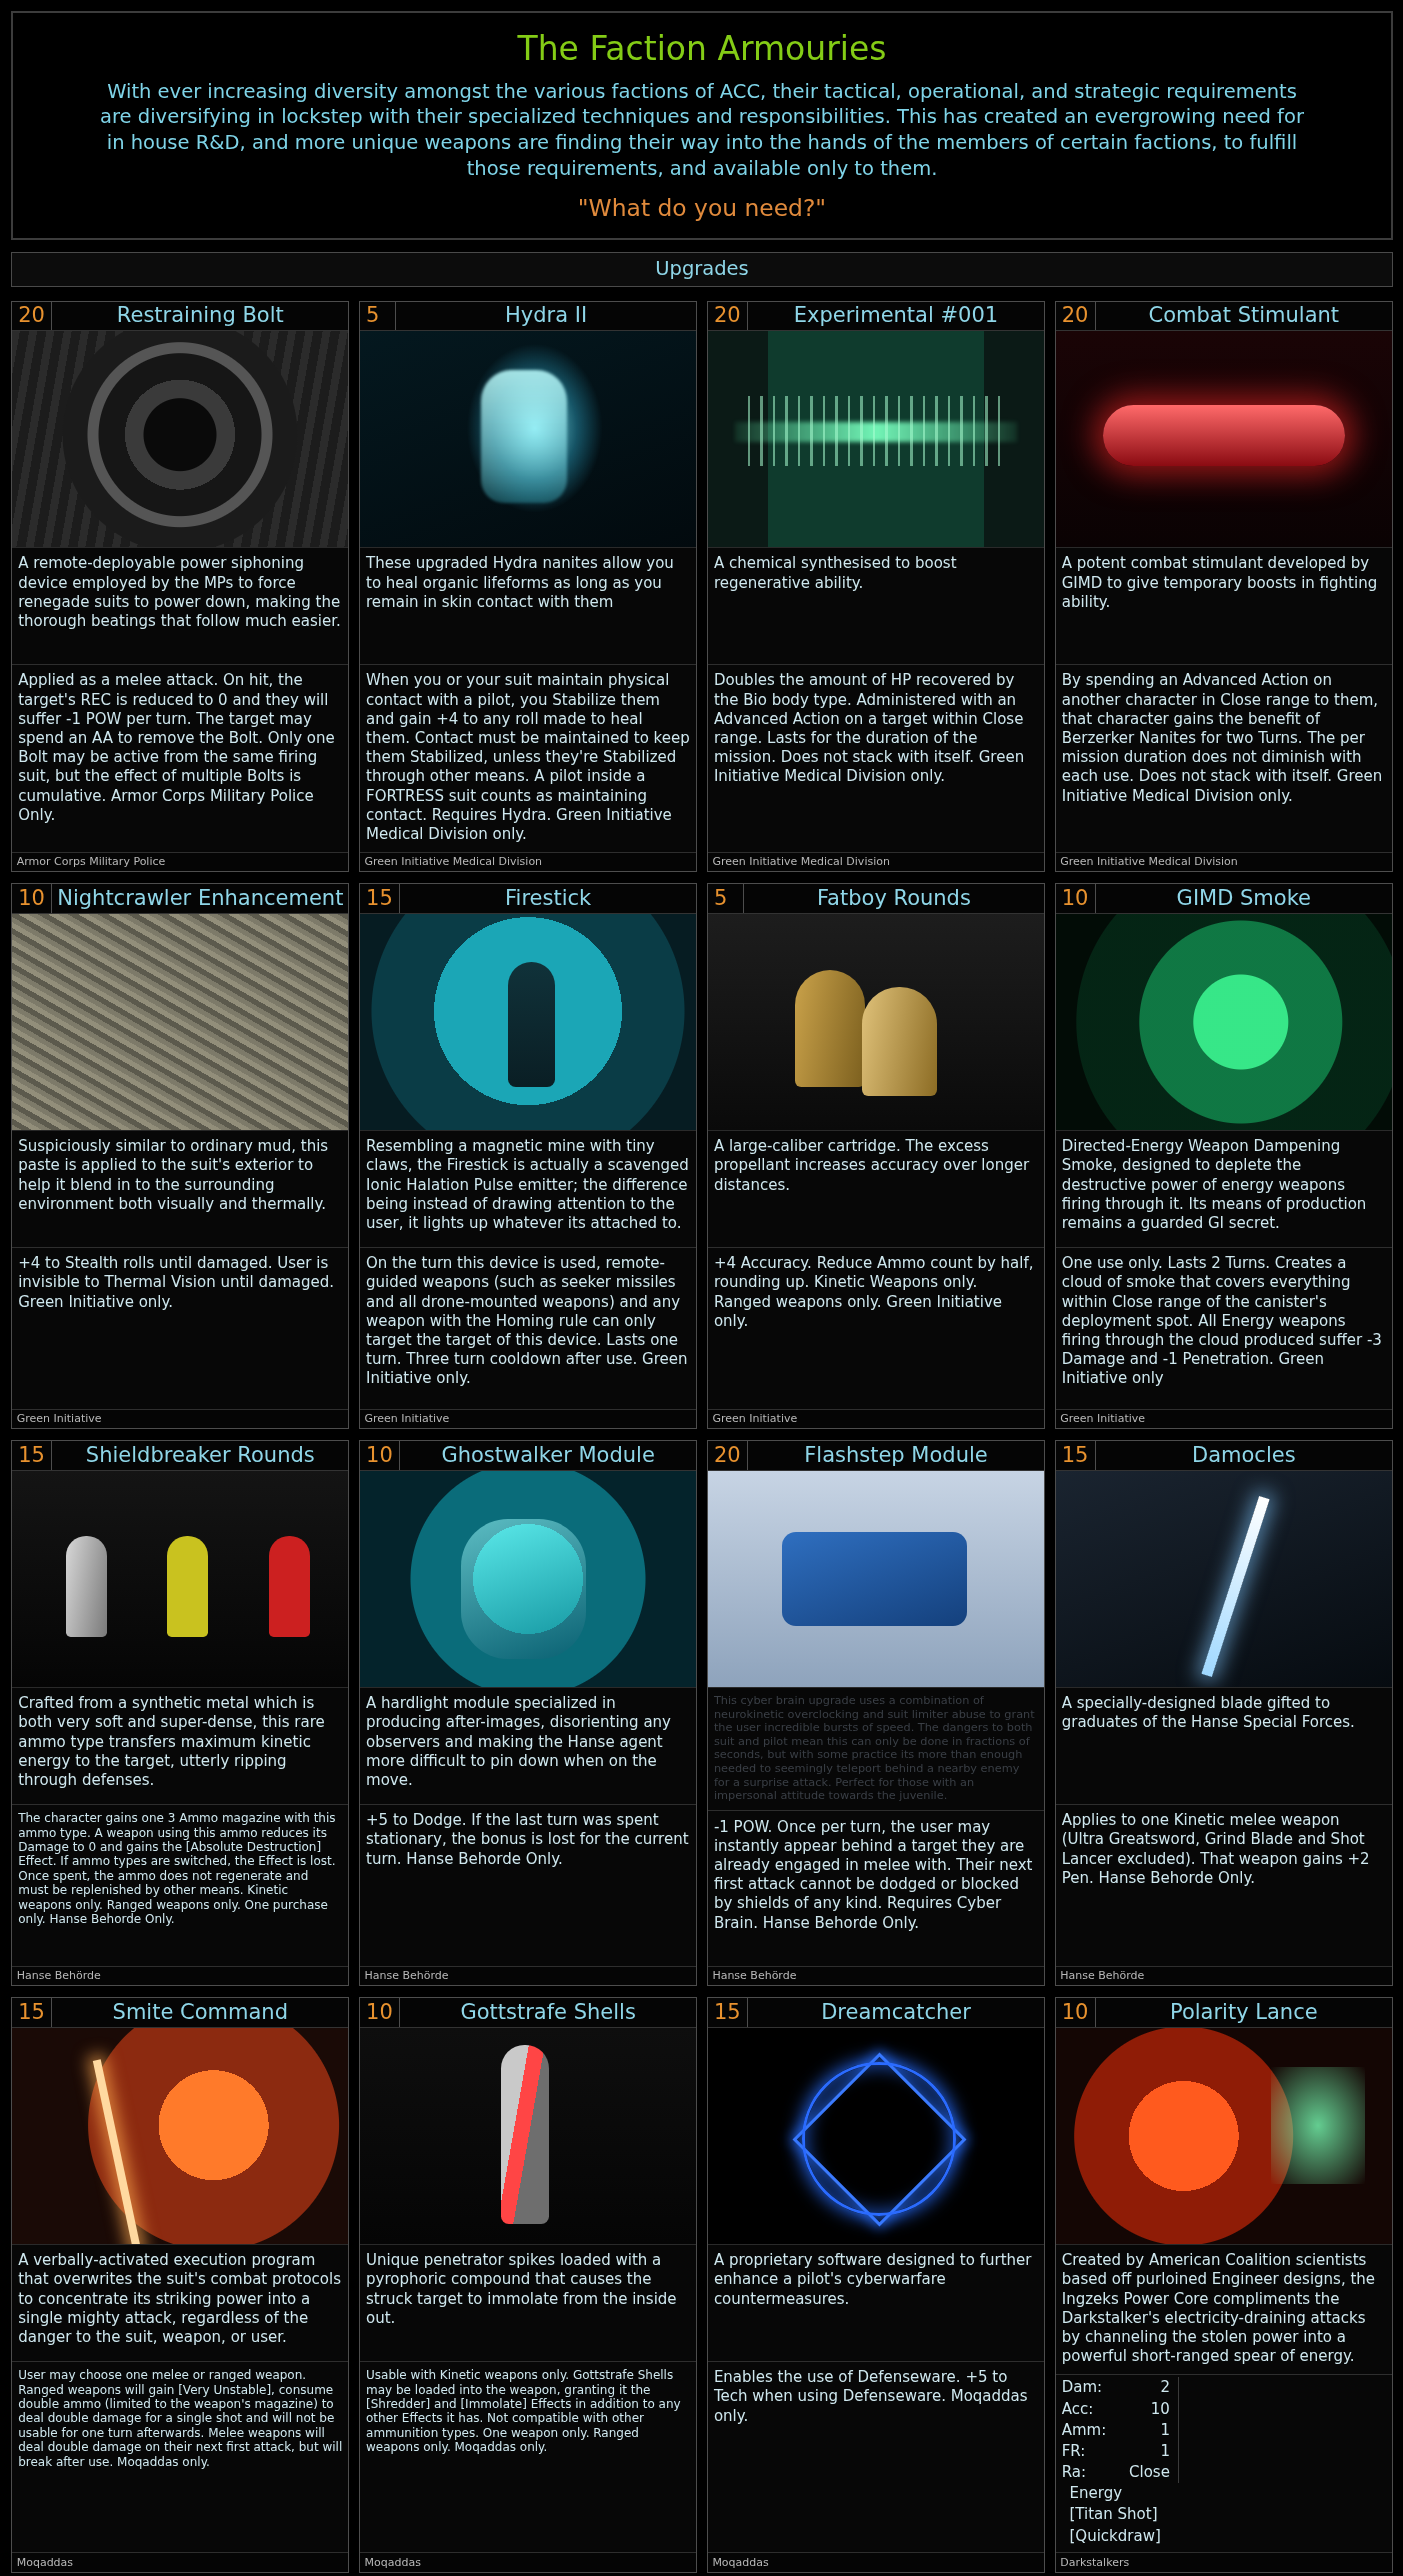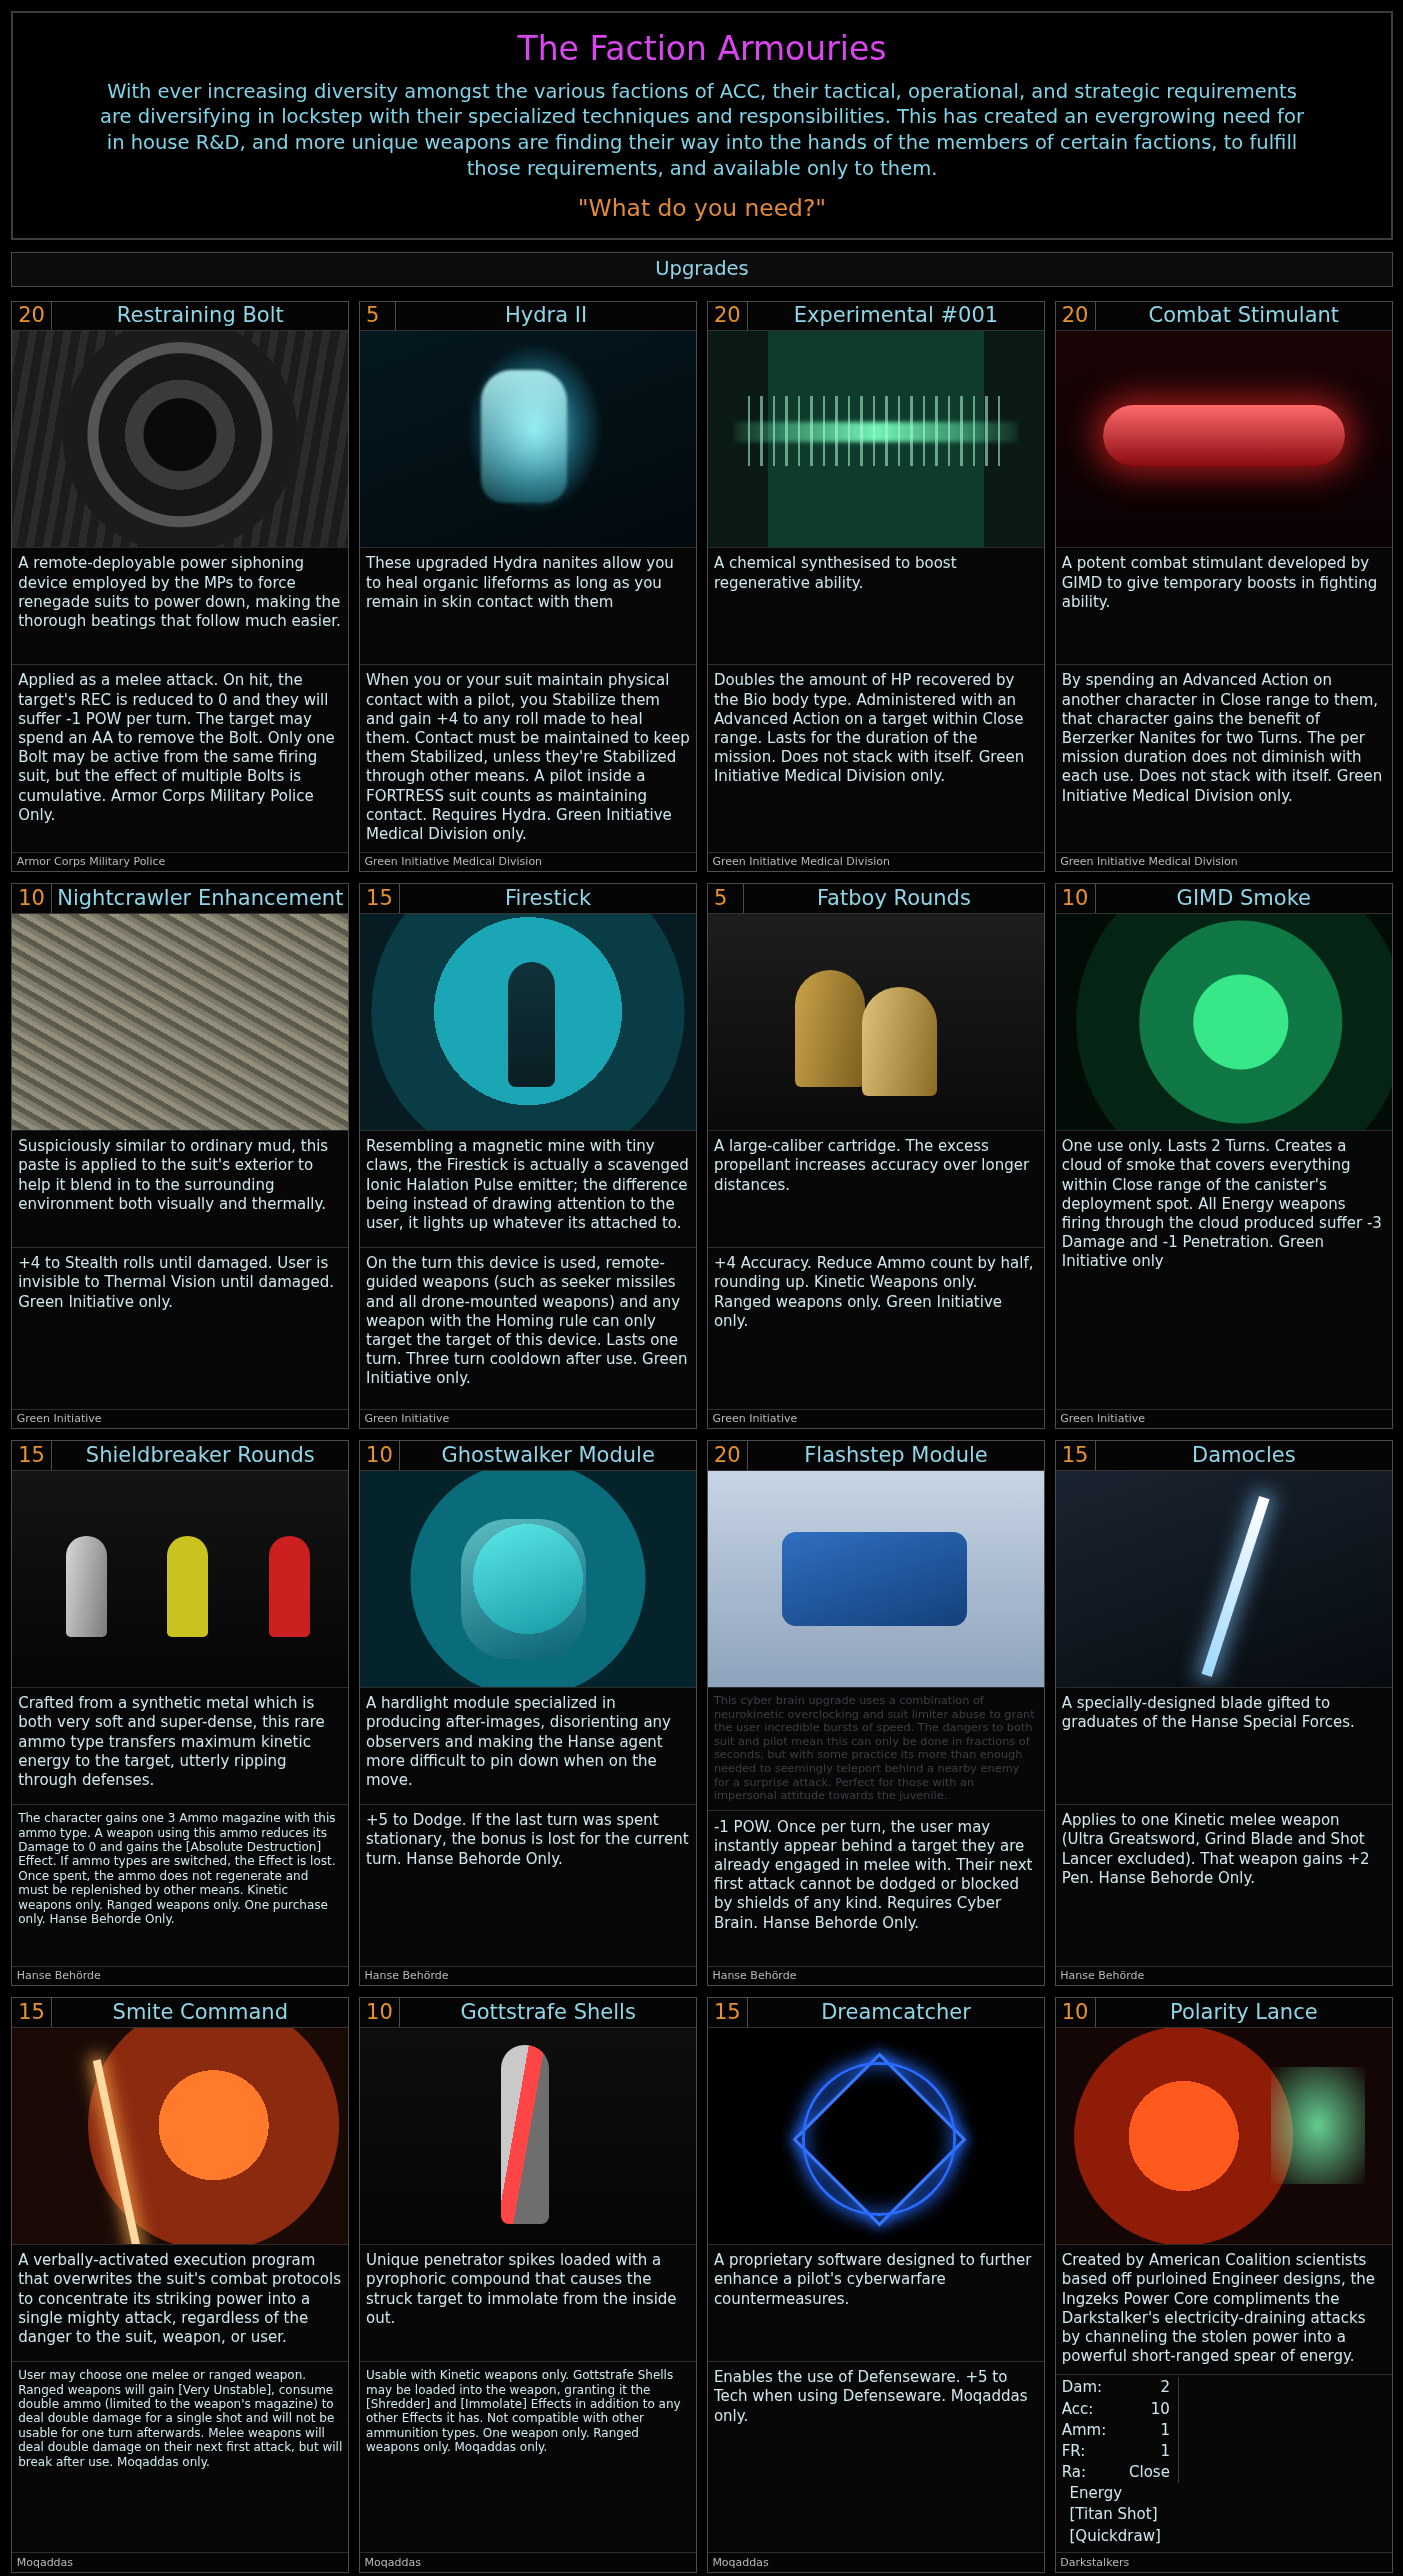--- a/index.html
+++ b/index.html
@@ -16,21 +16,21 @@
   }
 
   
   .header-box {
     border: 2.3px solid #3c3c3c;
     background: #000;
     padding: 11px 23.4px 15.6px 23.4px;
     margin-bottom: 12.5px;
   }
   .header-title {
-    color: #d946ef;
+    color: #84cc16;
     font-size: 33px;
     text-align: center;
     margin: 4.7px 0 11px 0;
     font-weight: normal;
   }
   .header-body {
     color: #7fd4e8;
     font-size: 19.5px;
     line-height: 1.32;
     text-align: center;
@@ -407,20 +407,21 @@
       <div class="rules">+4 Accuracy. Reduce Ammo count by half, rounding up. Kinetic Weapons only. Ranged weapons only. Green Initiative only.</div>
       <div class="faction">Green Initiative</div>
     </div>
 
     <div class="card">
       <div class="card-head">
         <div class="cost">10</div>
         <div class="card-title">GIMD Smoke</div>
       </div>
       <div class="art a-smoke"></div>
+      <div class="flavor">Directed-Energy Weapon Dampening Smoke, designed to deplete the destructive power of energy weapons firing through it. Its means of production remains a guarded GI secret.</div>
       <div class="rules">One use only.  Lasts 2 Turns. Creates a cloud of smoke that covers everything within Close range of the canister's deployment spot. All Energy weapons firing through the cloud produced suffer -3 Damage and -1 Penetration. Green Initiative only</div>
       <div class="faction">Green Initiative</div>
     </div>
 
     <div class="card">
       <div class="card-head">
         <div class="cost">15</div>
         <div class="card-title">Shieldbreaker Rounds</div>
       </div>
       <div class="art a-shield"></div>

